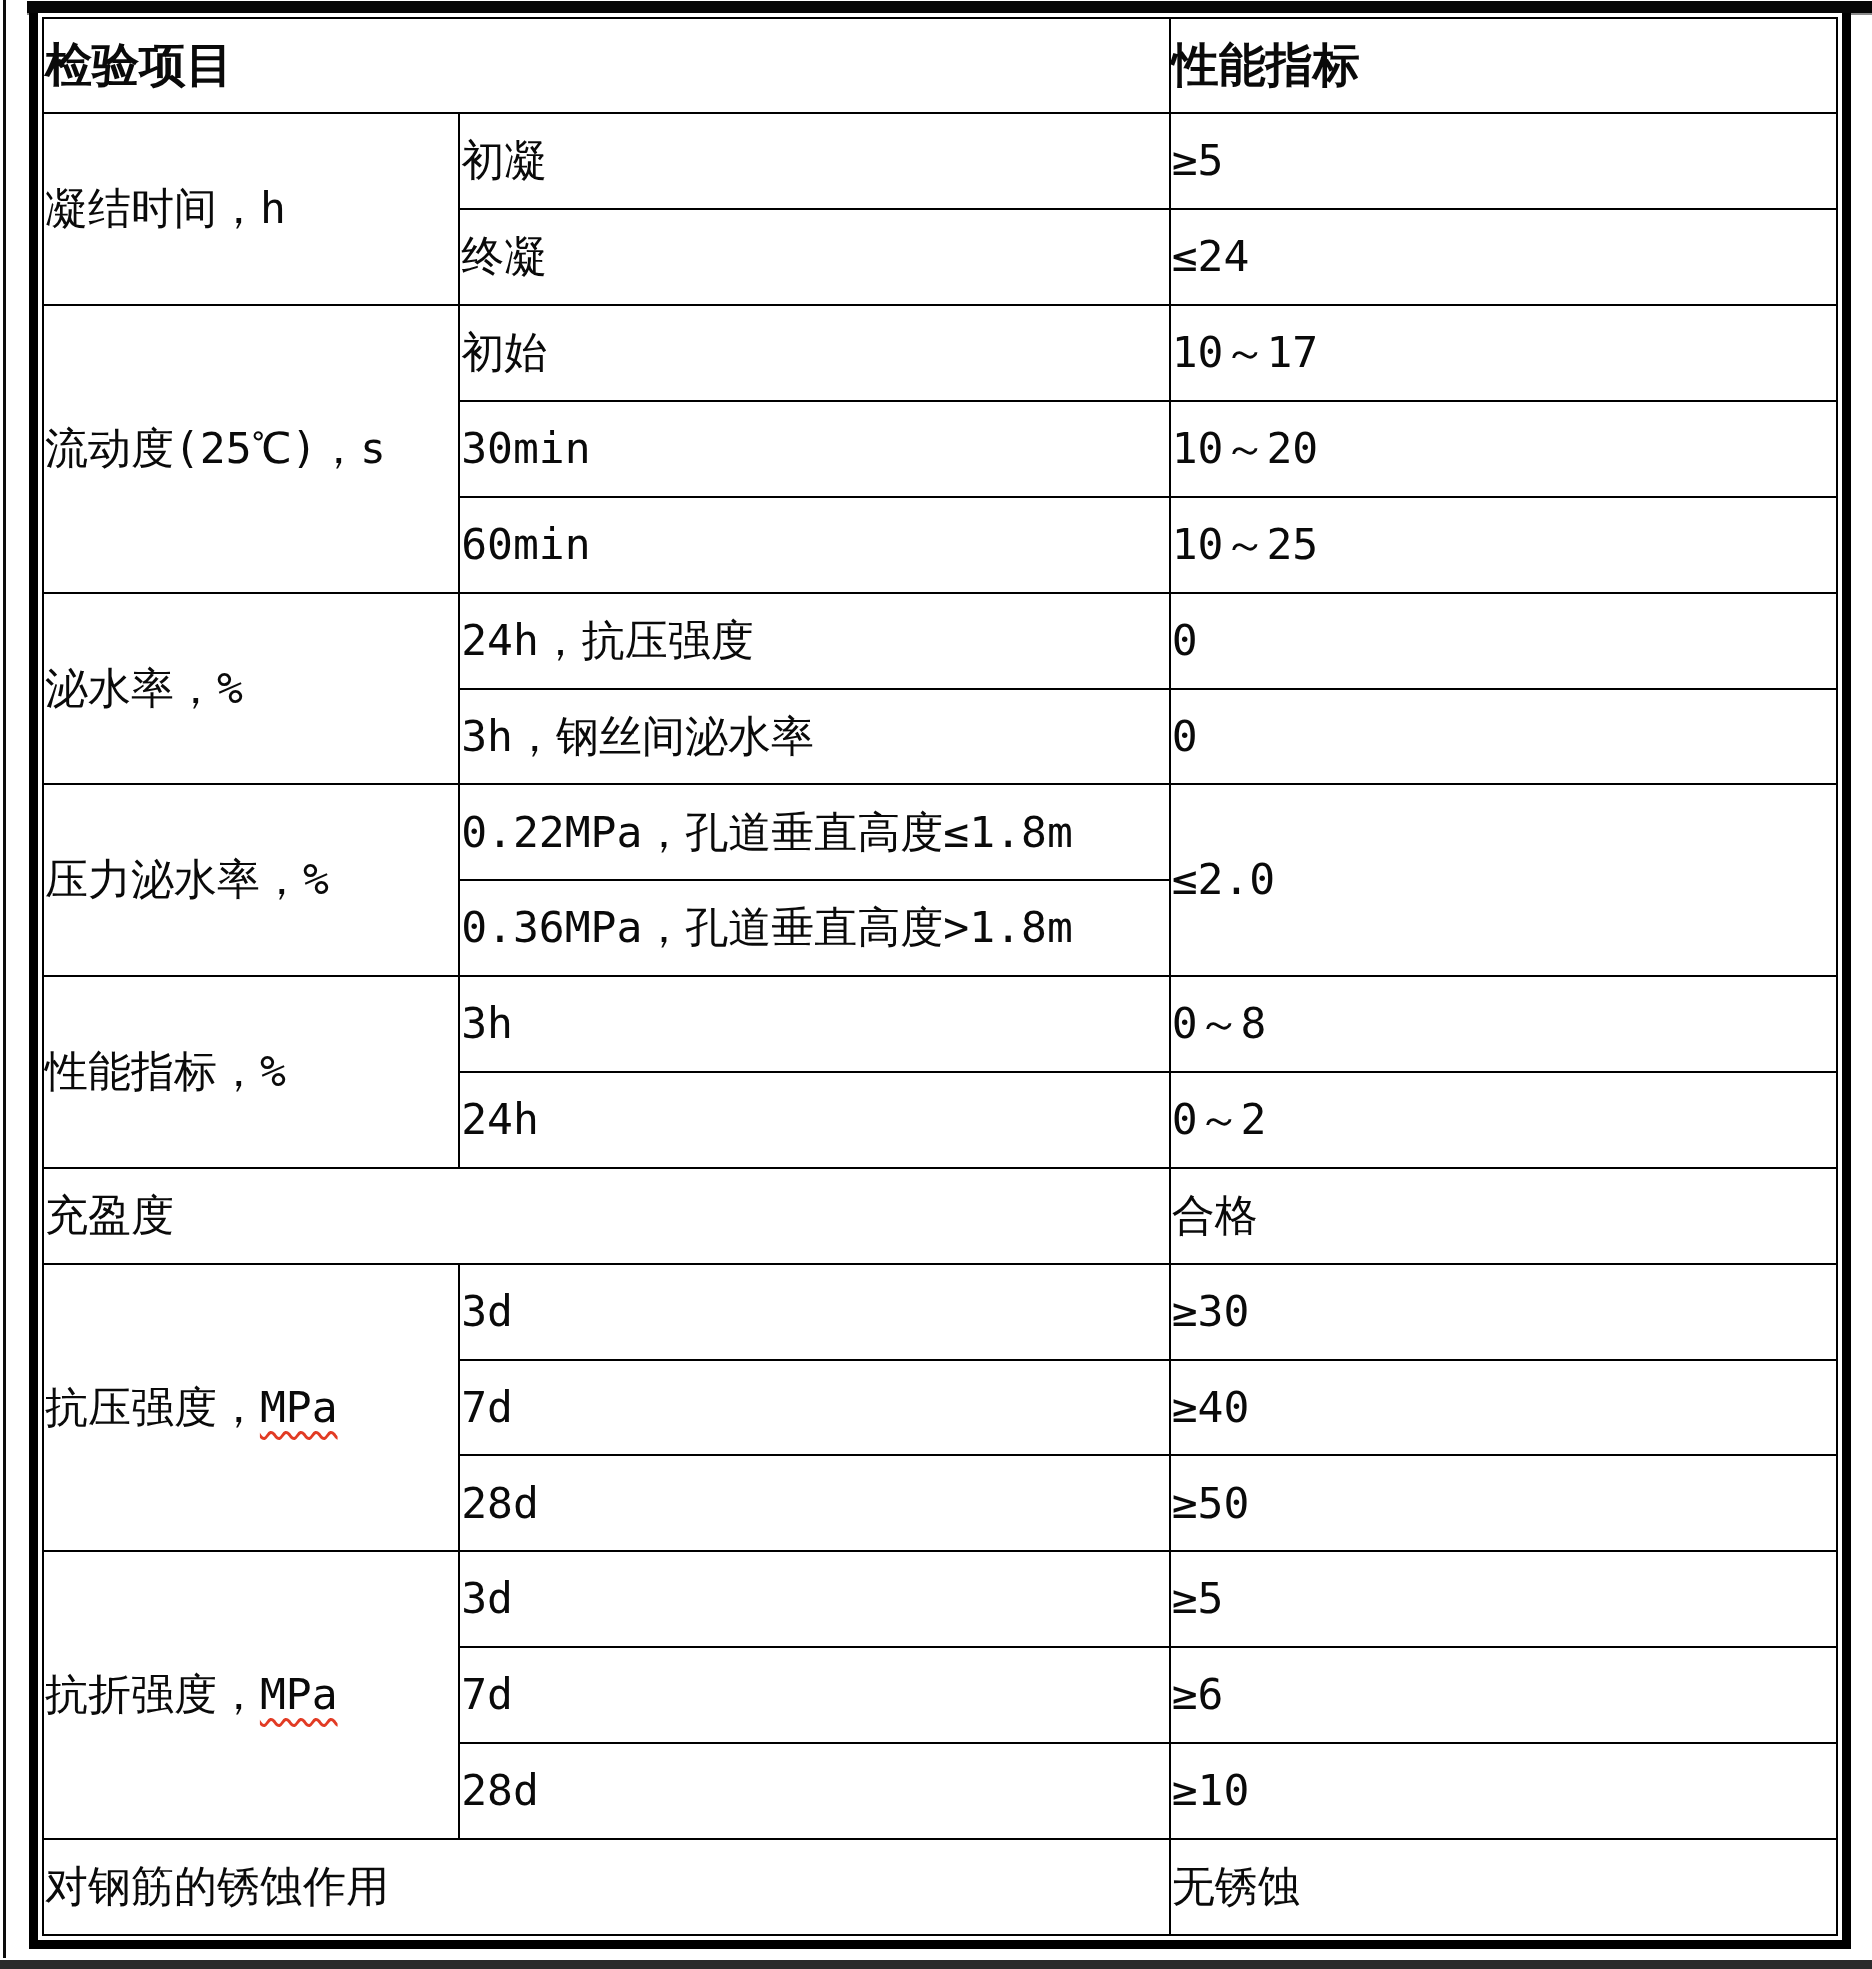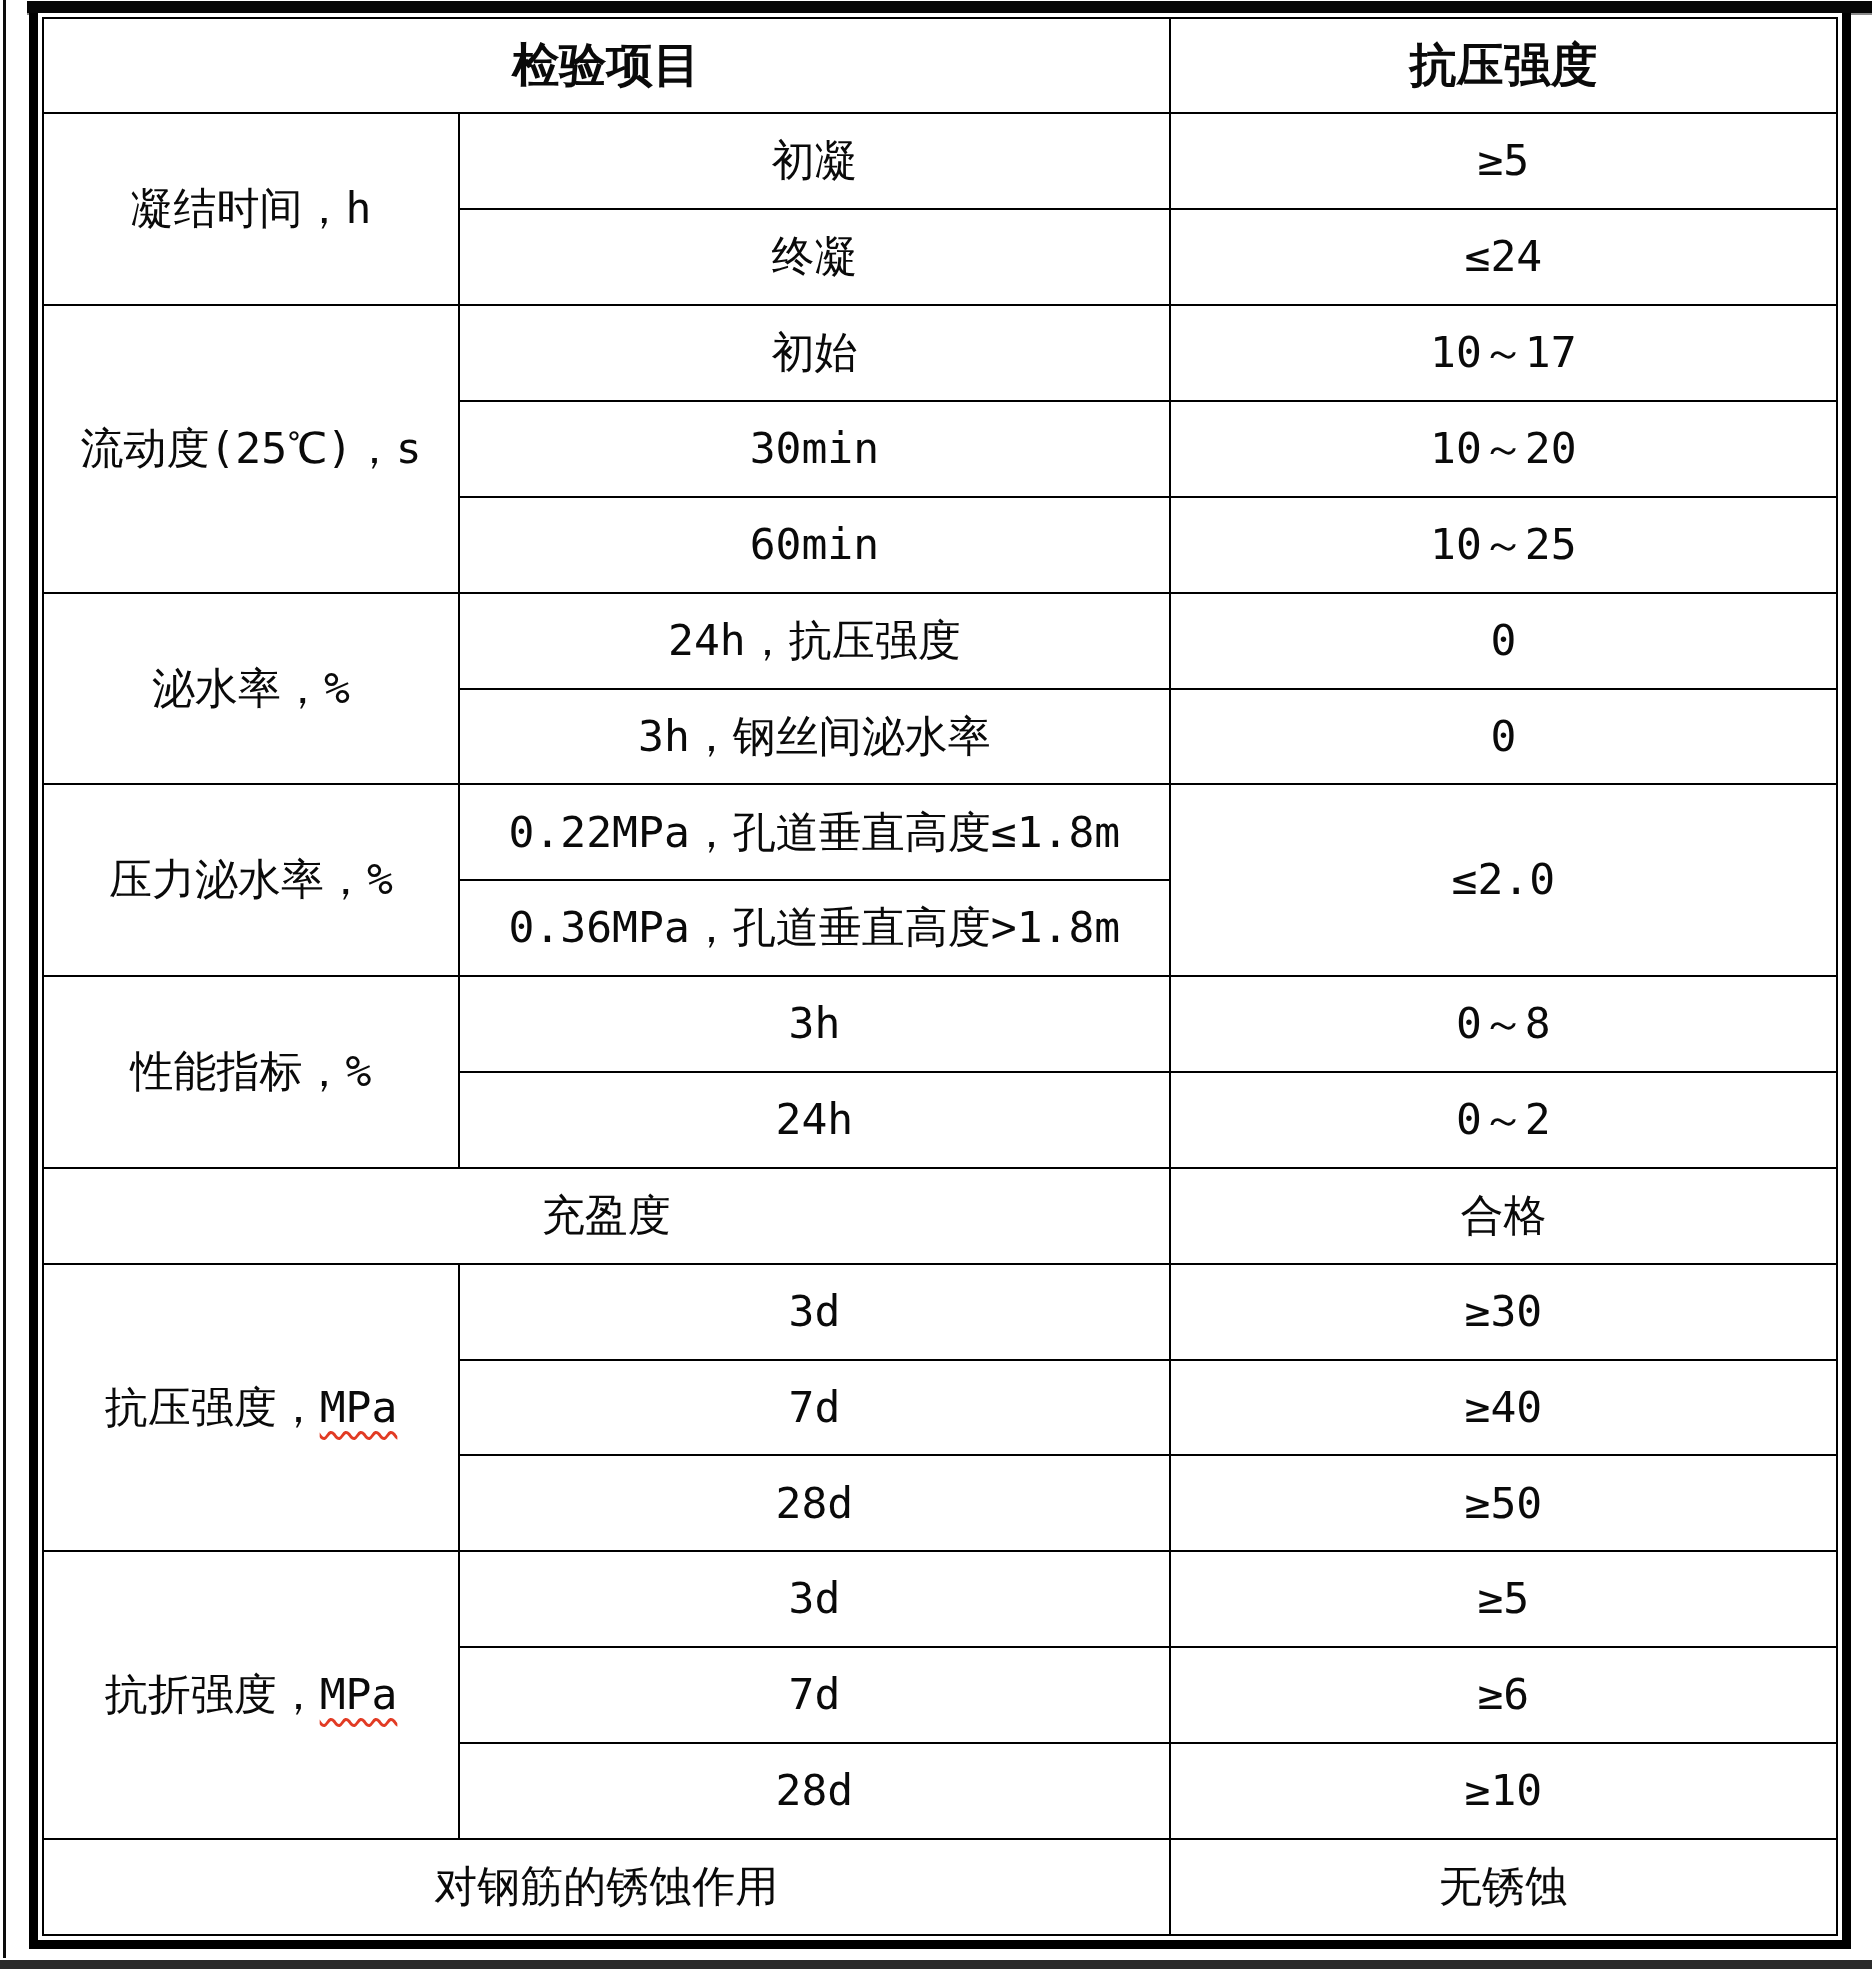--- a/index.html
+++ b/index.html
@@ -55,23 +55,23 @@
   table.spec {
     width: 100%;
     height: 100%;
     border-collapse: collapse;
     table-layout: fixed;
     border: 2px solid #000000;
   }
   table.spec th,
   table.spec td {
     border: 2.9px solid #000000;
-    text-align: center;
+    text-align: left;
     vertical-align: middle;
-    padding: 12px;
+    padding: 1px;
     font-size: 43px;
     line-height: 1.25;
     overflow: hidden;
     white-space: nowrap;
   }
   table.spec th {
     font-size: 47px;
     font-weight: 700;
   }
   table.spec tr { height: 5%; }
@@ -93,21 +93,21 @@
   <table class="spec">
     <colgroup>
       <col style="width:23.2%">
       <col style="width:39.6%">
       <col style="width:37.2%">
     </colgroup>
 
     <tbody>
         <tr>
       <th colspan="2">检验项目</th>
-      <th>抗压强度</th>
+      <th>性能指标</th>
     </tr>
 
     <tr>
       <td rowspan="2">凝结时间，h</td>
       <td>初凝</td>
       <td>≥5</td>
     </tr>
     <tr>
       <td>终凝</td>
       <td>≤24</td>

